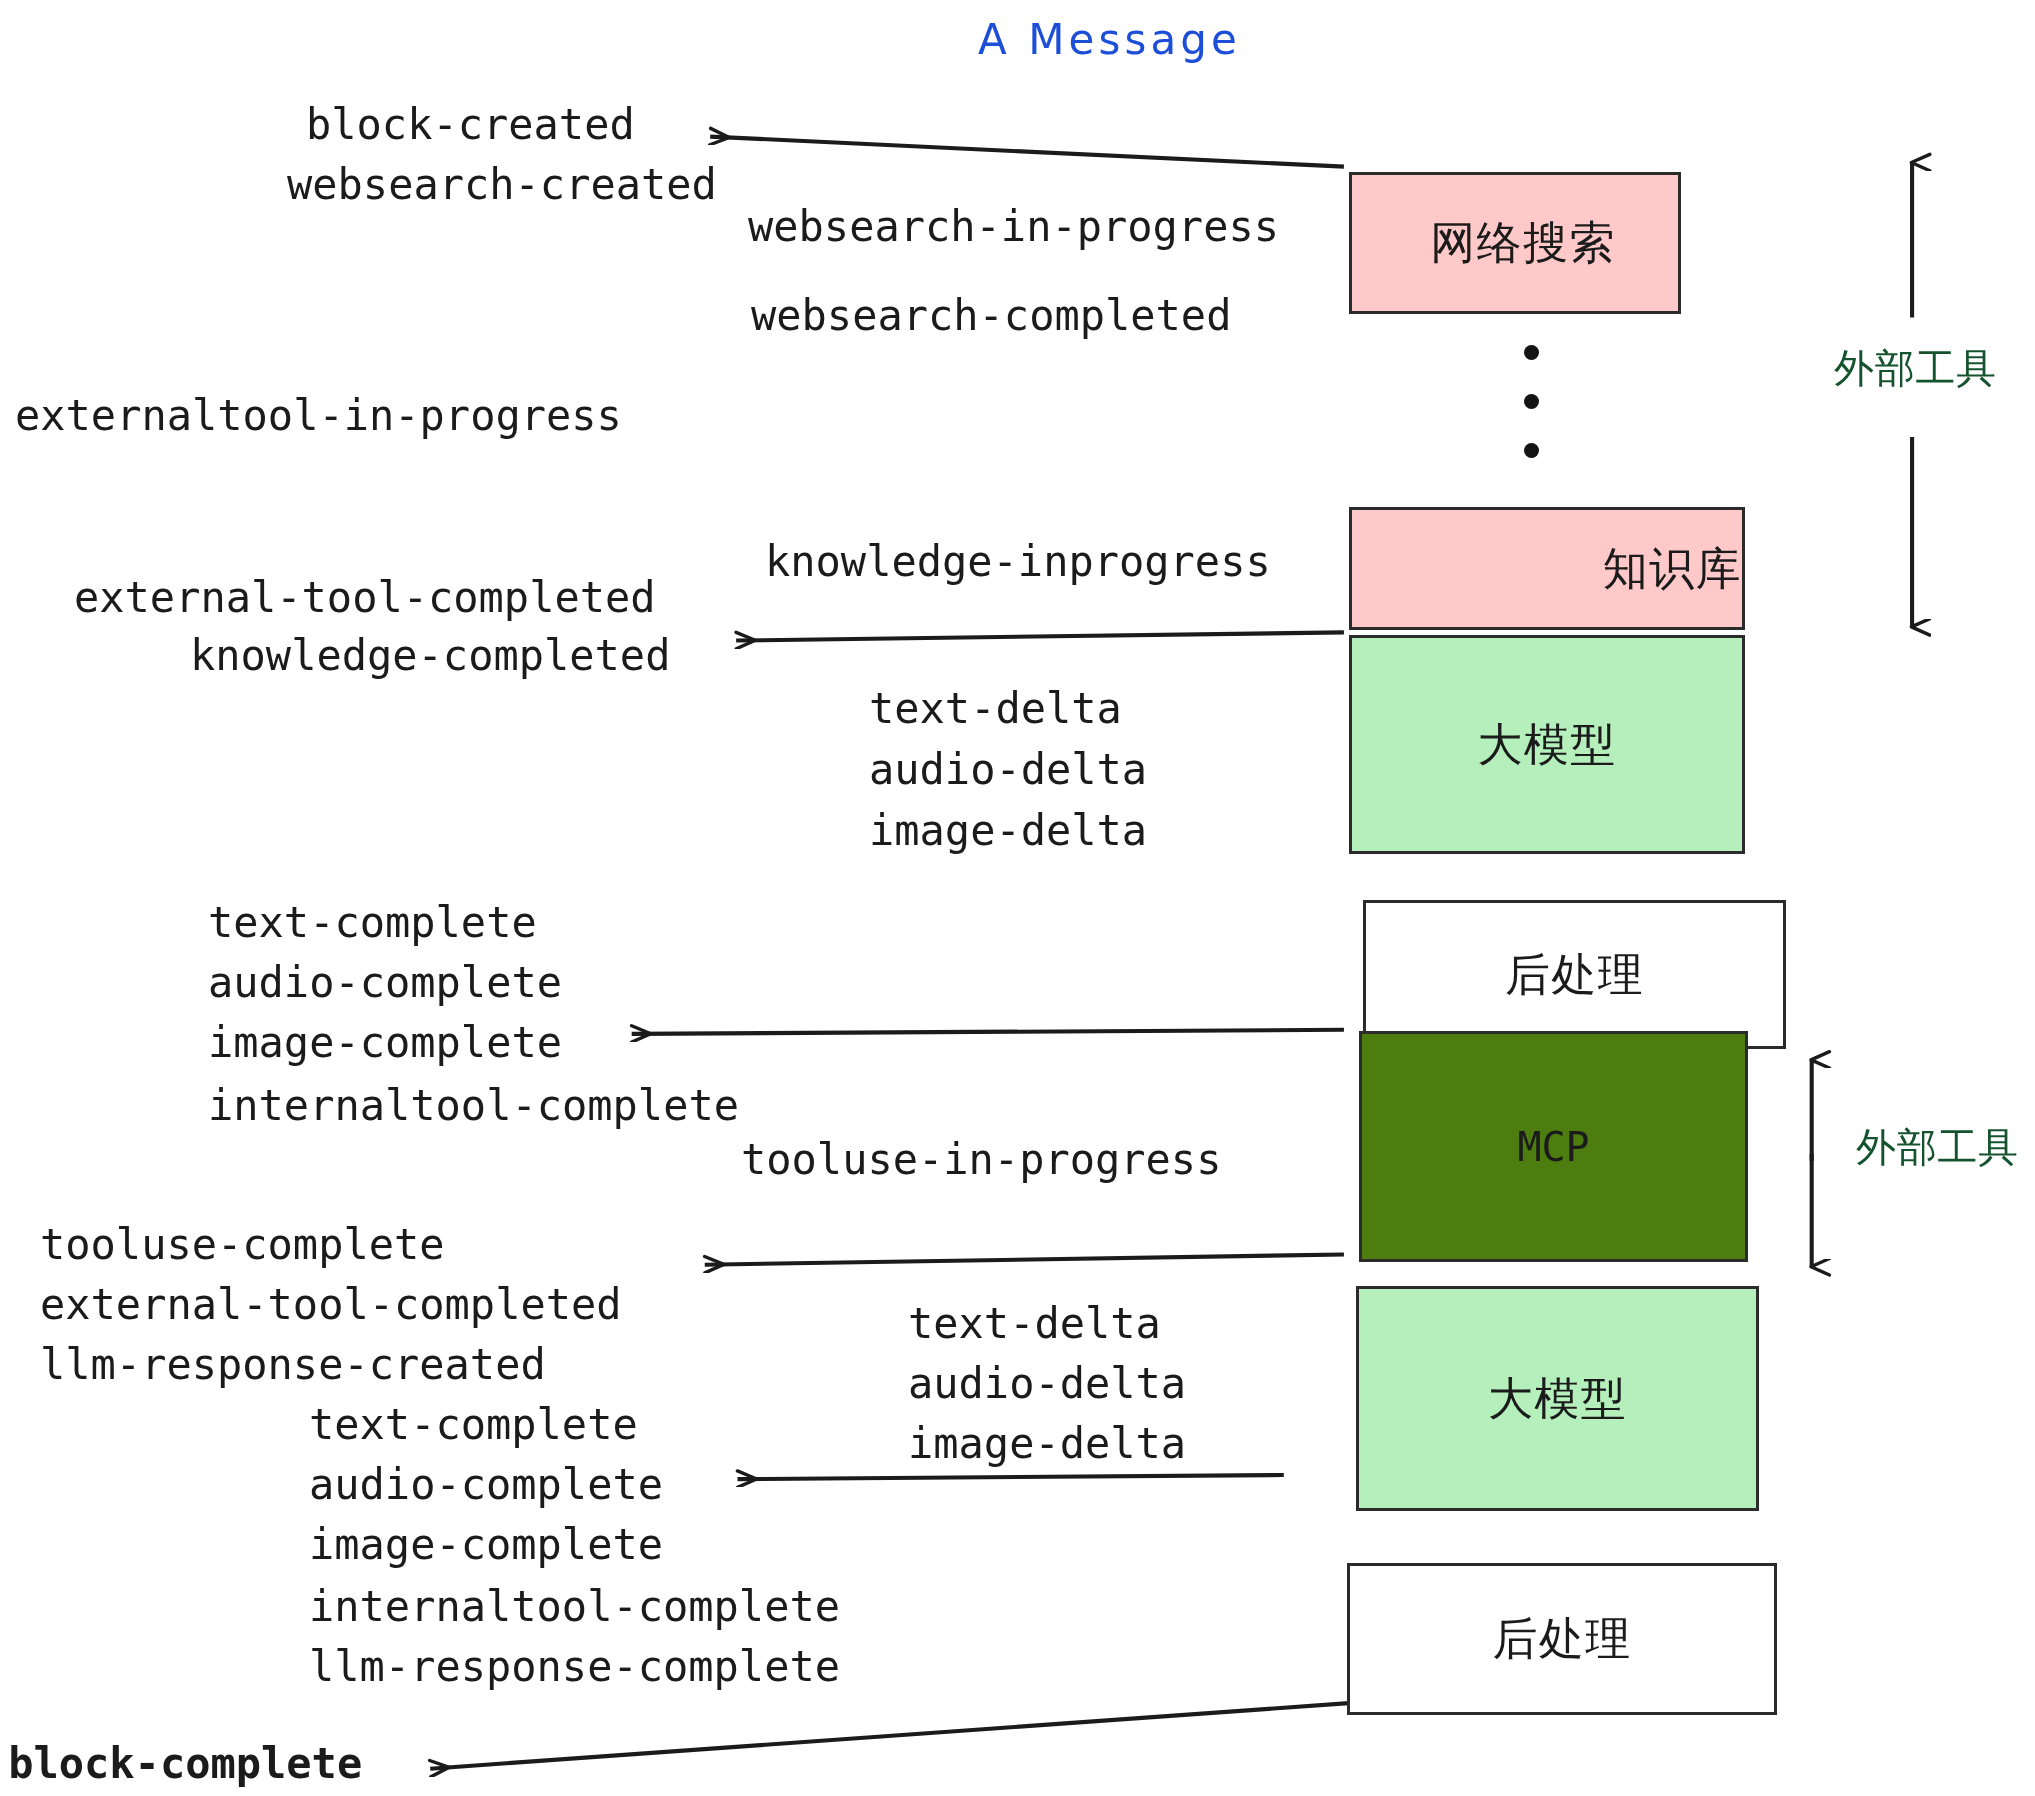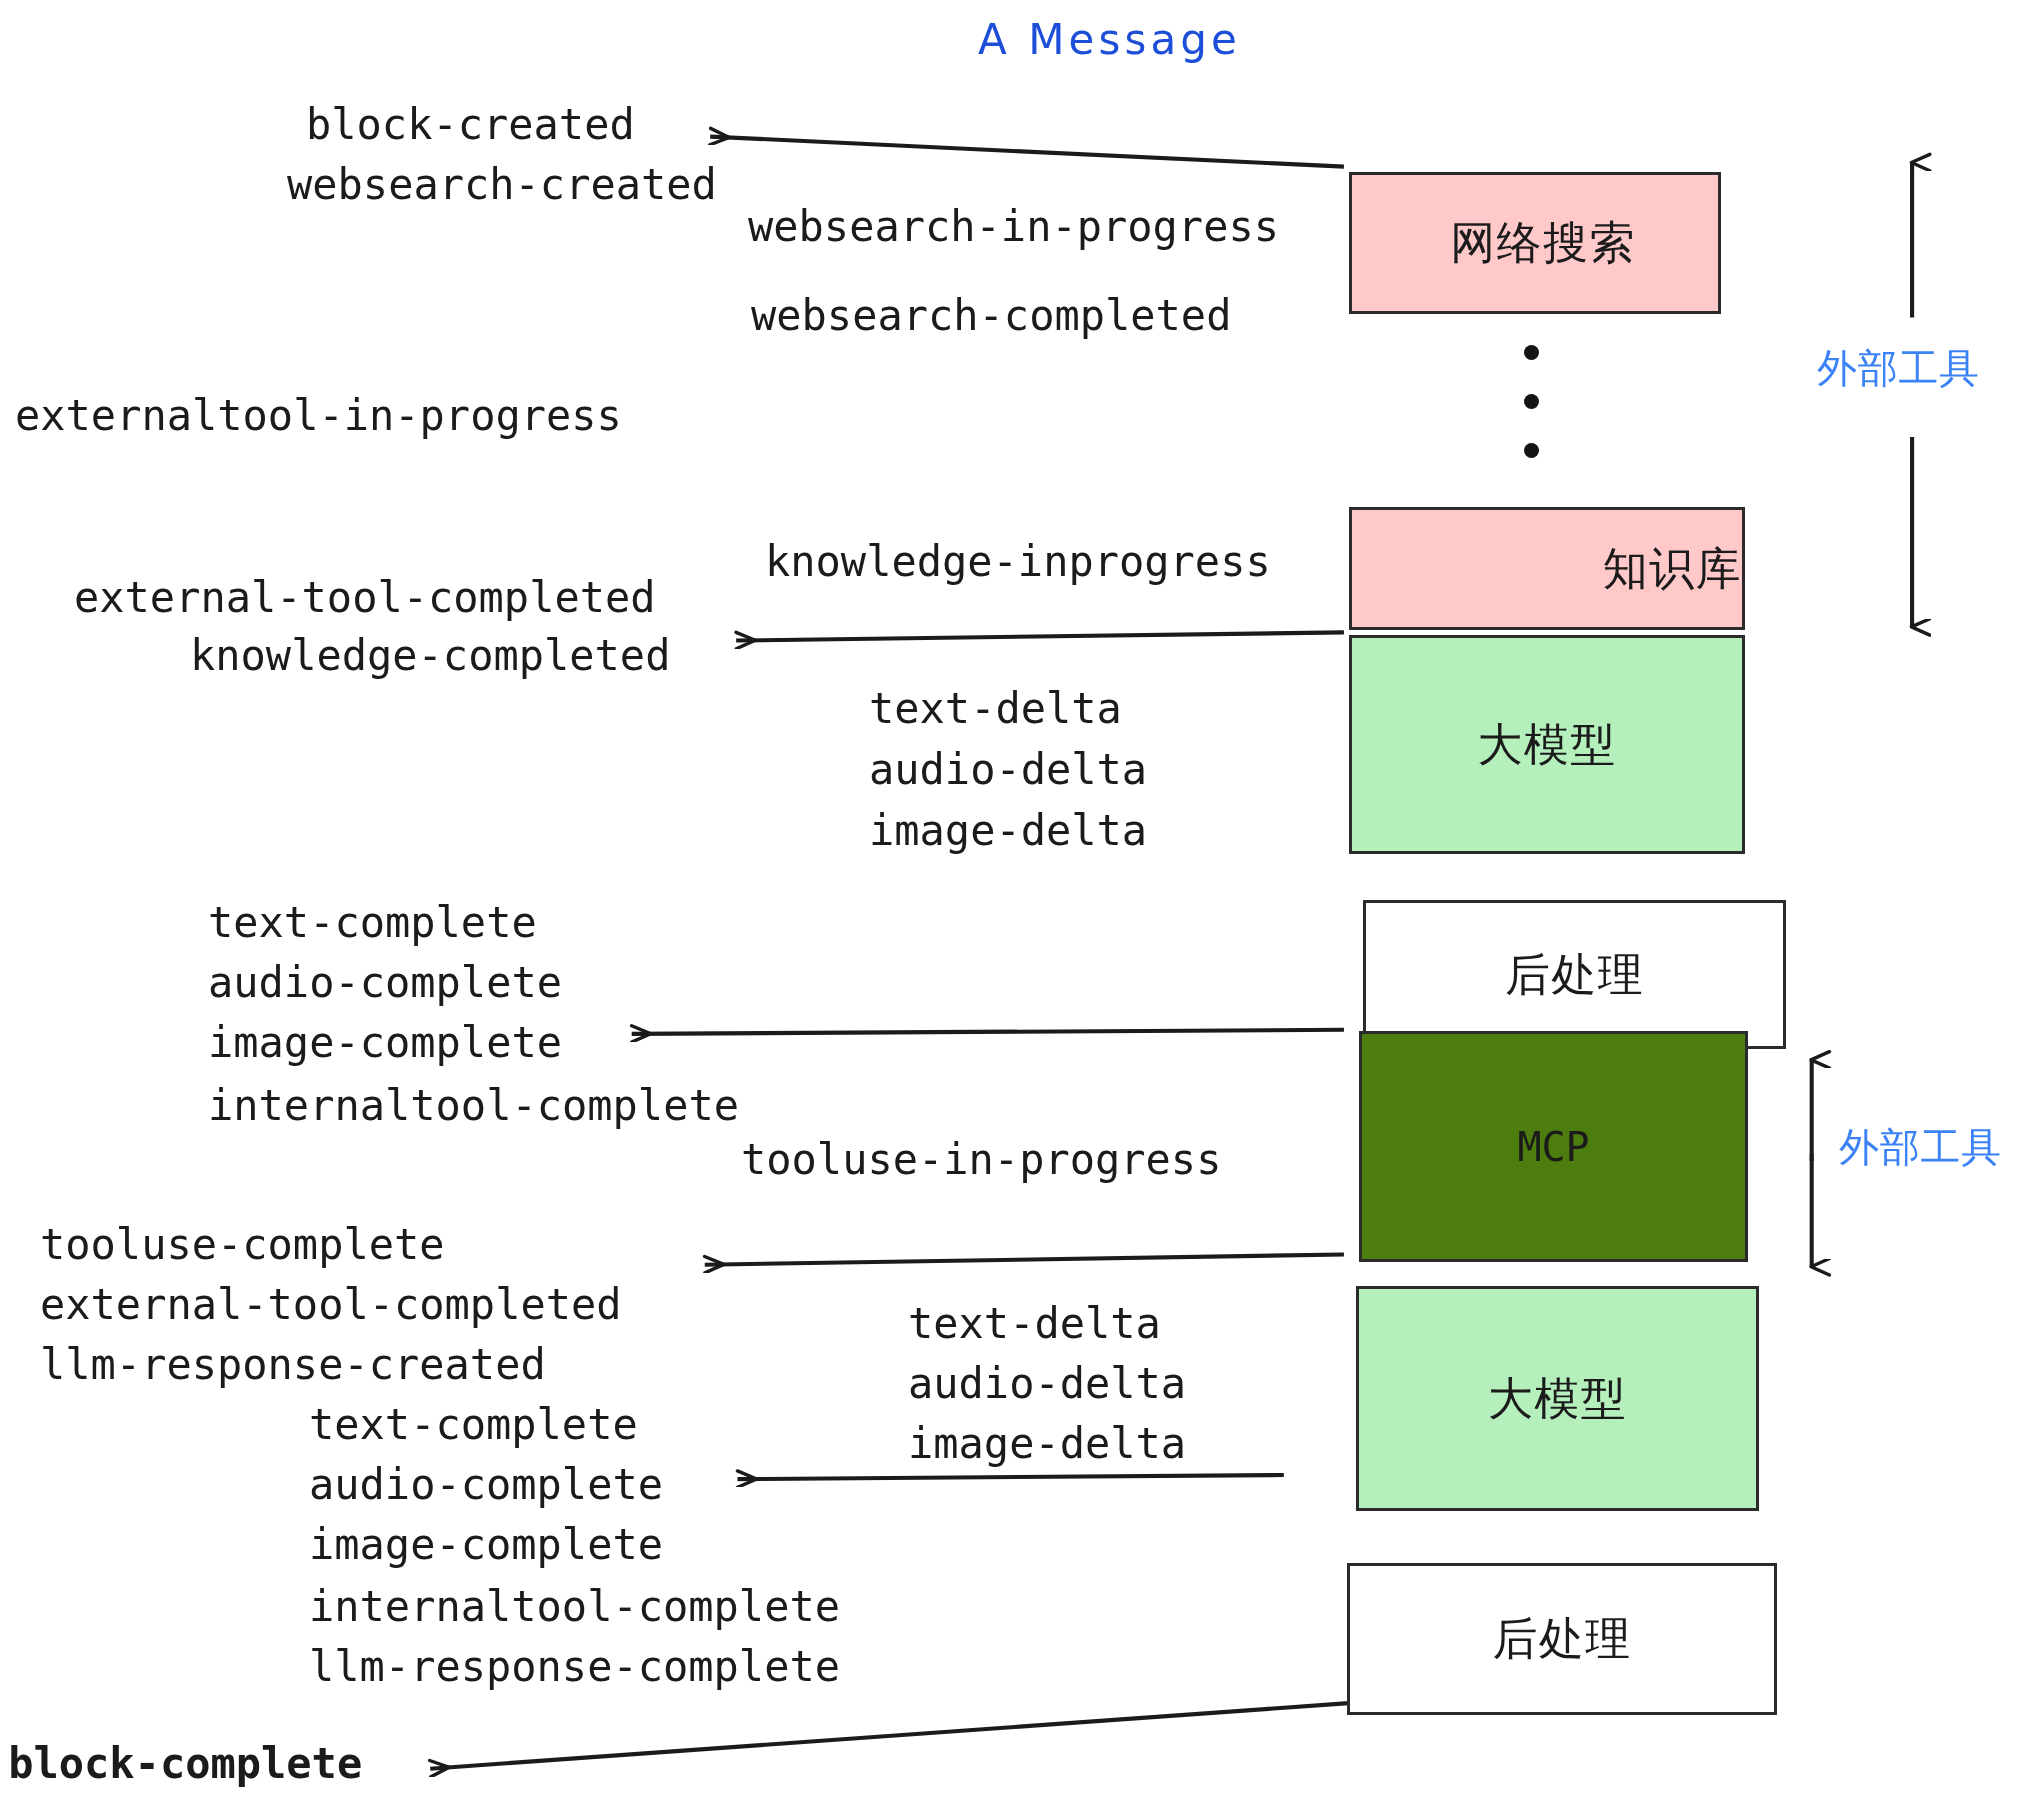--- a/index.html
+++ b/index.html
@@ -41,23 +41,24 @@
   }
   .box.mcp{
     font-family:"DejaVu Sans Mono","Liberation Mono",monospace;
     font-size:40px;
     letter-spacing:0;
   }
   .sidelabel{
     position:absolute;
     font-family:"DejaVu Sans","Liberation Sans",sans-serif;
     font-size:40px;
-    color:#3b82f6;
+    color:#14532d;
     white-space:nowrap;
     letter-spacing:0.7px;
+    margin-left:17px;
   }
   .dots{
     position:absolute;
     display:flex;
     flex-direction:column;
     align-items:center;
     justify-content:space-between;
   }
   .dots i{
     display:block;
@@ -104,21 +105,21 @@
 
     <path d="M2800,465 L2800,238" fill="none" stroke="#1b1b1b" stroke-width="6" marker-end="url(#aup)"></path>
     <path d="M2800,640 L2800,918" fill="none" stroke="#1b1b1b" stroke-width="6" marker-end="url(#adown)"></path>
 
     <path d="M2653,1700 L2653,1552" fill="none" stroke="#1b1b1b" stroke-width="6" marker-end="url(#aup)"></path>
     <path d="M2653,1690 L2653,1855" fill="none" stroke="#1b1b1b" stroke-width="6" marker-end="url(#adown)"></path>
   </svg>
 
   <div class="title" style="left:978px;top:15px;">A Message</div>
 
-  <div class="box" style="left:1349px;top:172px;width:372px;height:142px;background:#FFC9C9;padding-left:16px;">
+  <div class="box" style="left:1349px;top:172px;width:332px;height:142px;background:#FFC9C9;padding-left:16px;">
     <span>网络搜索</span>
   </div>
 
   <div class="box" style="left:1349px;top:507px;width:396px;height:123px;background:#FFC9C9;justify-content:flex-end;">
     <span>知识库</span>
   </div>
 
   <div class="box" style="left:1349px;top:635px;width:396px;height:219px;background:#B5F0BC;">
     <span>大模型</span>
   </div>

